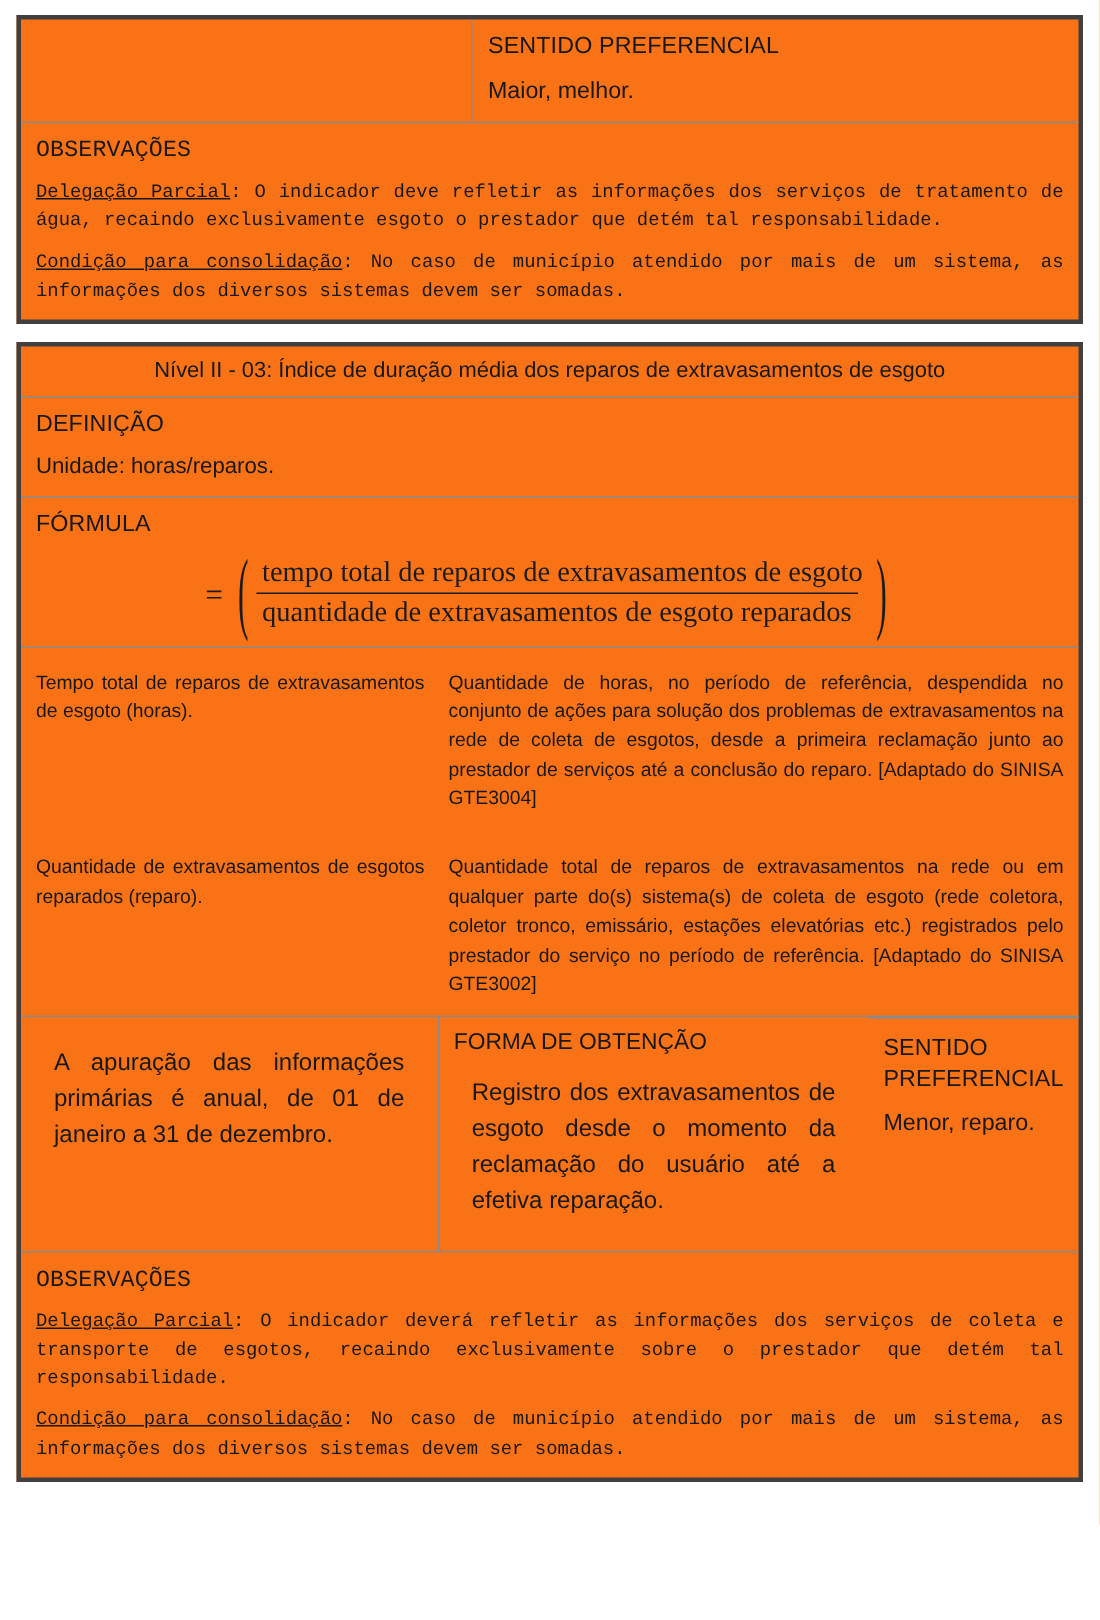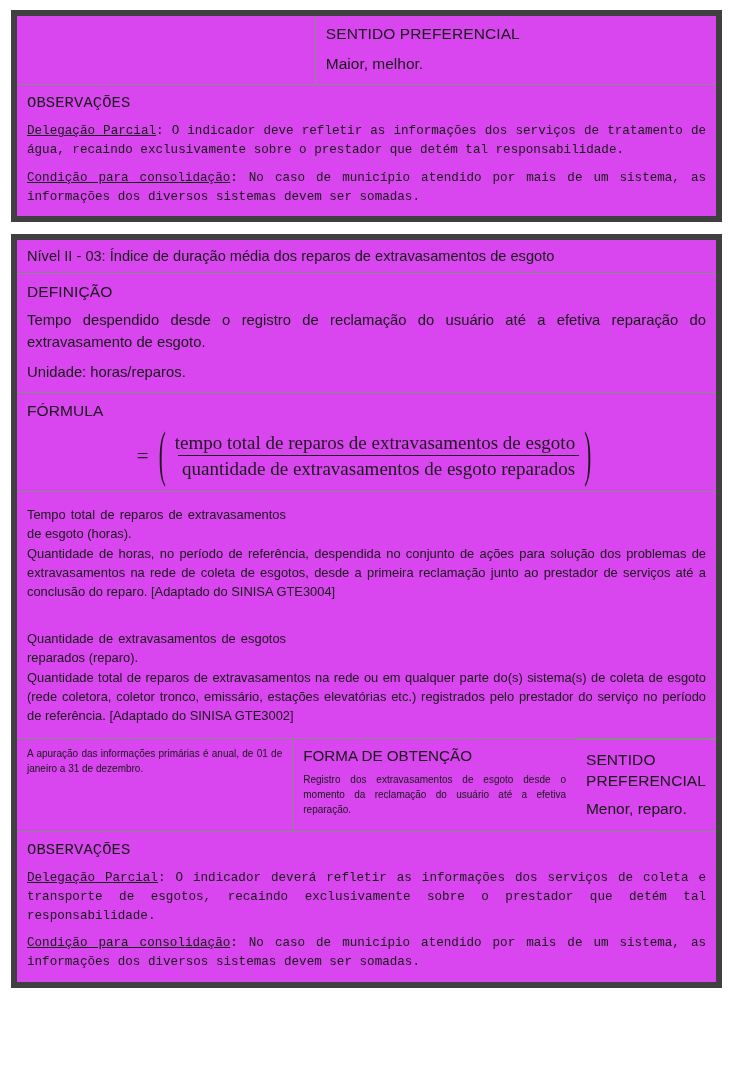--- a/index.html
+++ b/index.html
@@ -18,23 +18,23 @@
     position: relative;
     width: 733px;
     height: 1080px;
     box-sizing: border-box;
     padding: 10px 11px 0 11px;
   }
 
   
   .ind-table {
     width: 711px;
-    border: 6px solid #404040;
-    box-sizing: border-box;
-    background: #d946ef;
+    border: 3px solid #404040;
+    box-sizing: border-box;
+    background: #f97316;
   }
   .row {
     display: flex;
     border-bottom: 1px solid #8a8a8a;
   }
   .row.last { border-bottom: none; font-family: Liberation Mono, monospace; }
   .cell {
     box-sizing: border-box;
     padding: 7px 10px 9px 10px;
   }
@@ -82,21 +82,20 @@
   .header-row-text {
     font-size: 14.6px;
     line-height: 1.4;
     color: #181818;
   }
 
   
   .info-grid {
     display: flex;
     margin-top: 6px;
-    flex-direction: column;
   }
   .info-left {
     width: 275px;
     box-sizing: border-box;
     padding-right: 16px;
     font-size: 12.9px;
     line-height: 1.5;
     text-align: justify;
     text-align-last: left;
     color: #181818;
@@ -105,24 +104,24 @@
     flex: 1;
     font-size: 12.9px;
     line-height: 1.5;
     text-align: justify;
     color: #181818;
   }
   .info-grid + .info-grid { margin-top: 27px; }
 
   
   .sm-just {
-    font-size: 10px;
-    line-height: 1.5;
-    text-align: justify;
-    margin: 0;
+    font-size: 16px;
+    line-height: 1.5;
+    text-align: justify;
+    margin: 12px;
     color: #181818;
   }
   .sect-head-sm {
     font-size: 15.2px;
     line-height: 1.3;
     margin: 0 0 7px 0;
     color: #181818;
   }
 
   
@@ -145,21 +144,21 @@
     line-height: 1;
     display: inline-block;
     transform: scaleY(2.9) scaleX(1.0);
     transform-origin: center;
     margin: 0 5px;
     font-weight: 300;
   }
   .frac {
     display: inline-flex;
     flex-direction: column;
-    align-items: flex-end;
+    align-items: flex-start;
     font-size: 19px;
     line-height: 1.22;
   }
   .frac .num { padding: 0 4px 1px 4px; }
   .frac .den {
     padding: 1px 4px 0 4px;
     border-top: 1.3px solid #1b1b1b;
   }
 
   
@@ -189,41 +188,40 @@
       </div>
       <div class="cell col-right-1">
         <div class="sect-title">SENTIDO PREFERENCIAL</div>
         <div class="plain-line">Maior, melhor.</div>
       </div>
     </div>
 
     <div class="row last">
       <div class="cell col-full">
         <div class="sect-title">OBSERVAÇÕES</div>
-        <p class="note"><span class="u">Delegação Parcial</span><span>: O indicador deve refletir as informações dos serviços de tratamento de água, recaindo exclusivamente sobre o prestador que detém tal responsabilidade.</span></p>
+        <p class="note"><span class="u">Delegação Parcial</span><span>: O indicador deve refletir as informações dos serviços de tratamento de água, recaindo exclusivamente esgoto o prestador que detém tal responsabilidade.</span></p>
         <p class="note"><span class="u">Condição para consolidação</span><span>: No caso de município atendido por mais de um sistema, as informações dos diversos sistemas devem ser somadas.</span></p>
       </div>
     </div>
 
   </div>
 
   <div class="gap"></div>
 
   <div class="ind-table">
 
     <div class="row">
-      <div class="cell col-full" style="padding-top:6px;padding-bottom:7px;">
+      <div class="cell col-full" style="padding-top:6px;padding-bottom:7px;text-align:center;">
         <div class="header-row-text">Nível II - 03: Índice de duração média dos reparos de extravasamentos de esgoto</div>
       </div>
     </div>
 
     <div class="row">
       <div class="cell col-full">
         <div class="sect-title tight">DEFINIÇÃO</div>
-        <p class="body-15">Tempo despendido desde o registro de reclamação do usuário até a efetiva reparação do extravasamento de esgoto.</p>
         <p class="body-15">Unidade: horas/reparos.</p>
       </div>
     </div>
 
     <div class="row">
       <div class="cell col-full">
         <div class="sect-title tight">FÓRMULA</div>
         <div class="formula-wrap">
           <span class="eq">=</span>
           <span class="paren">(</span>

